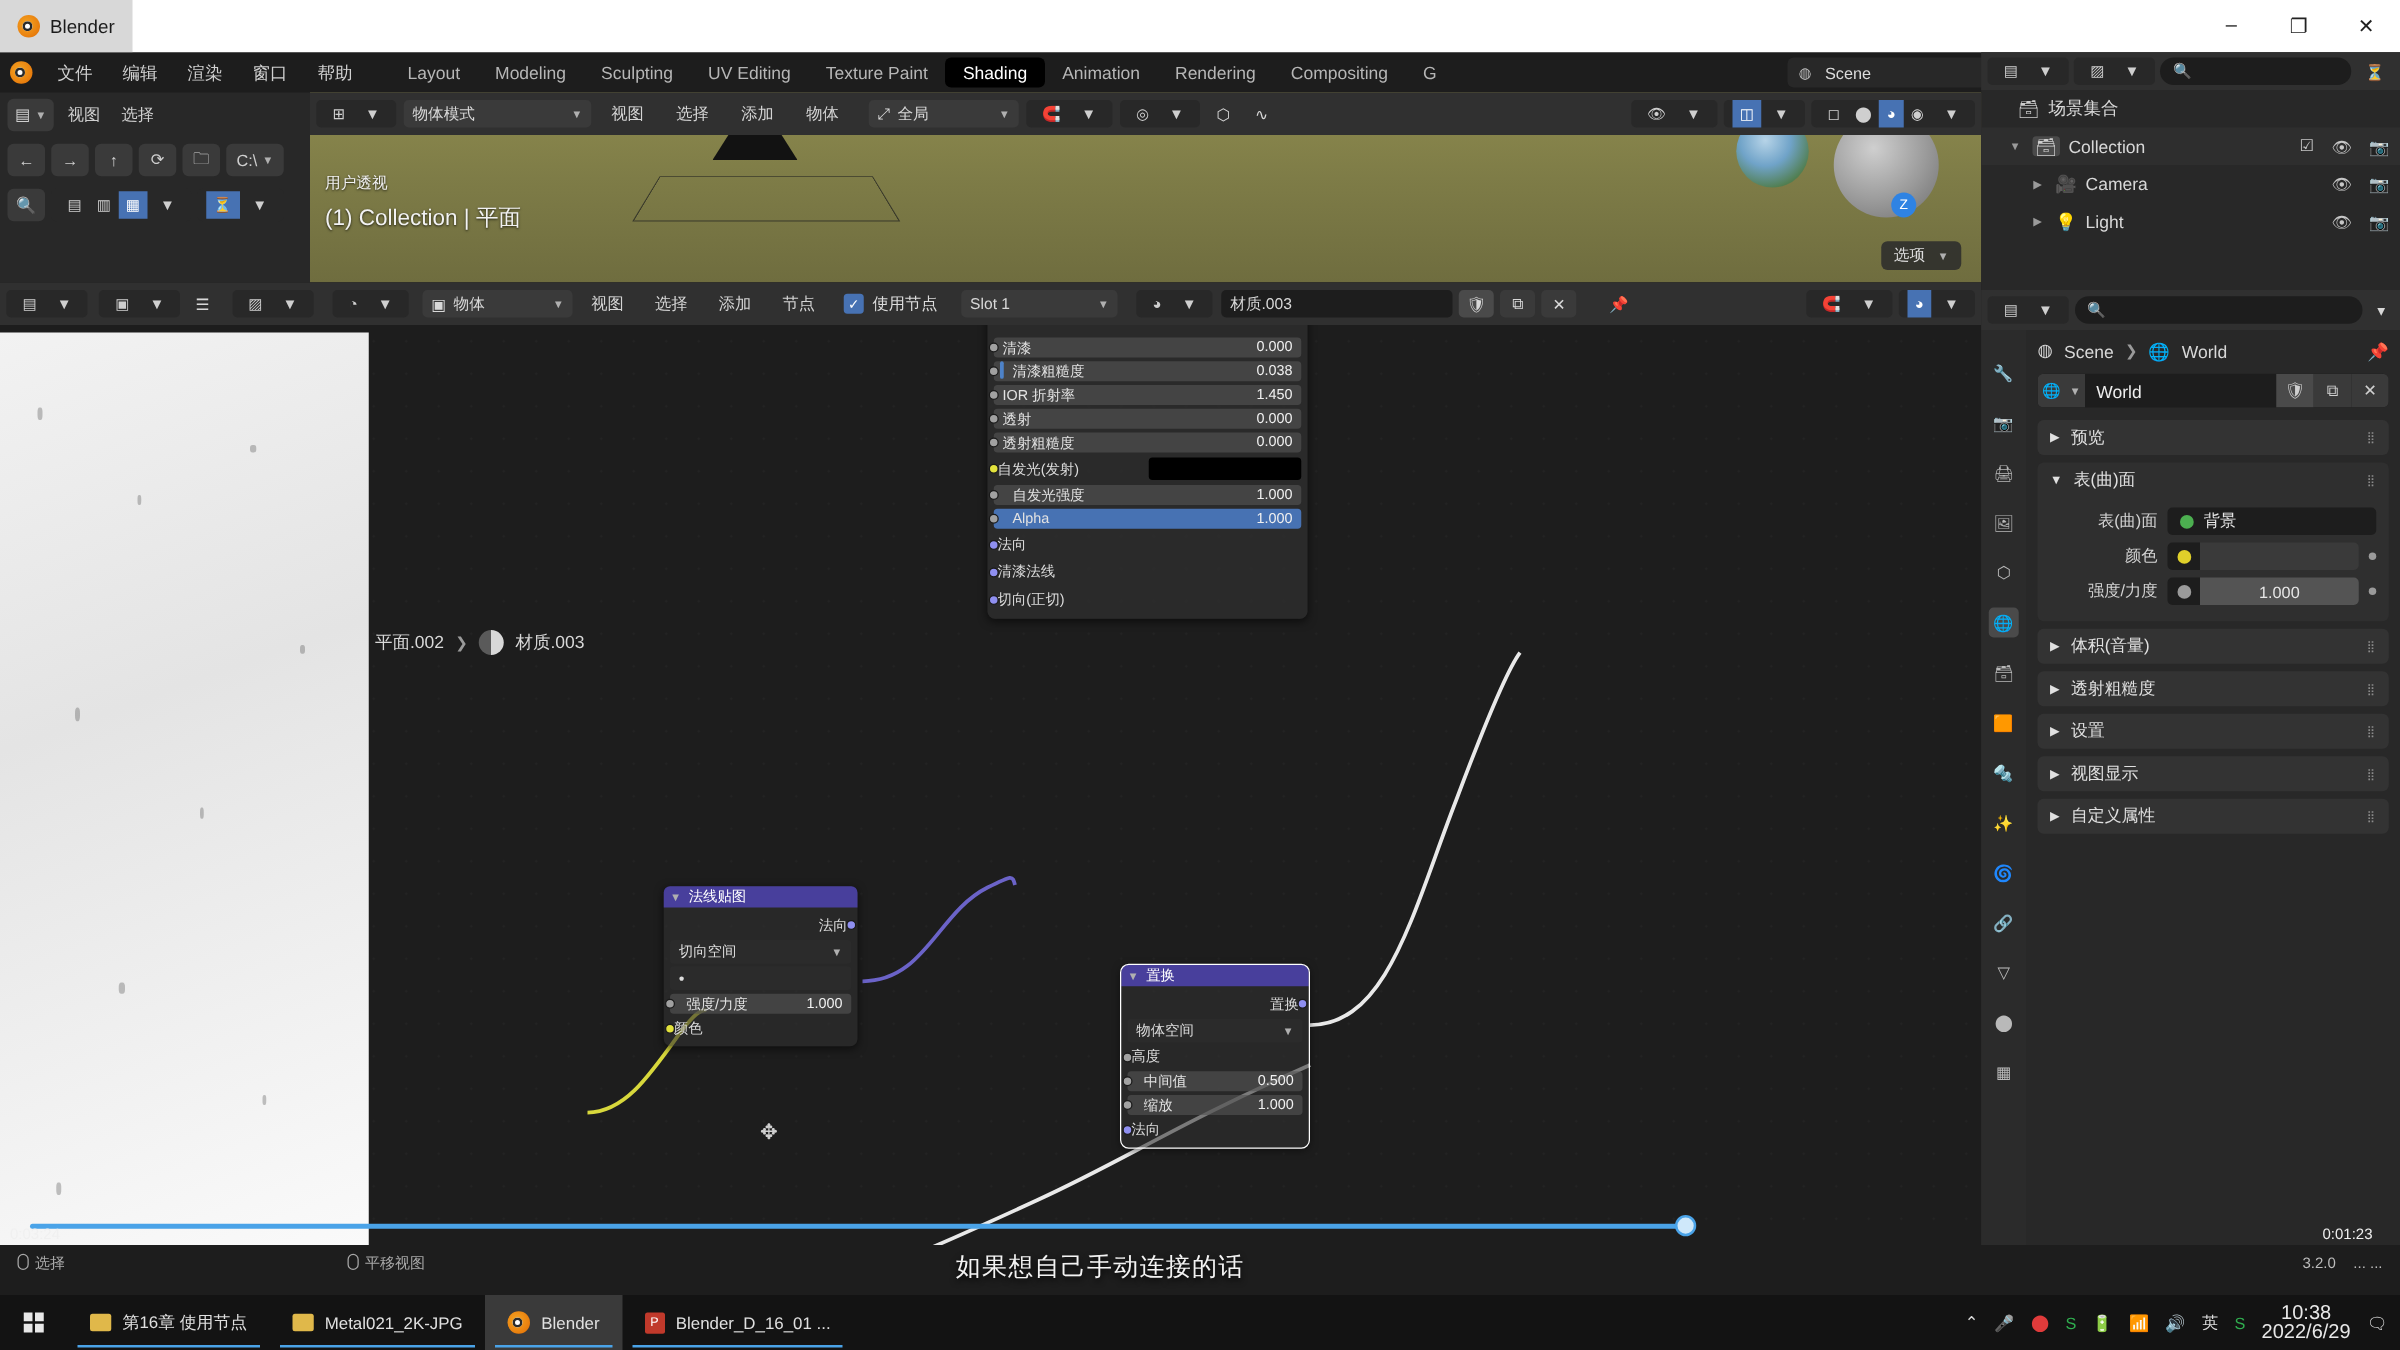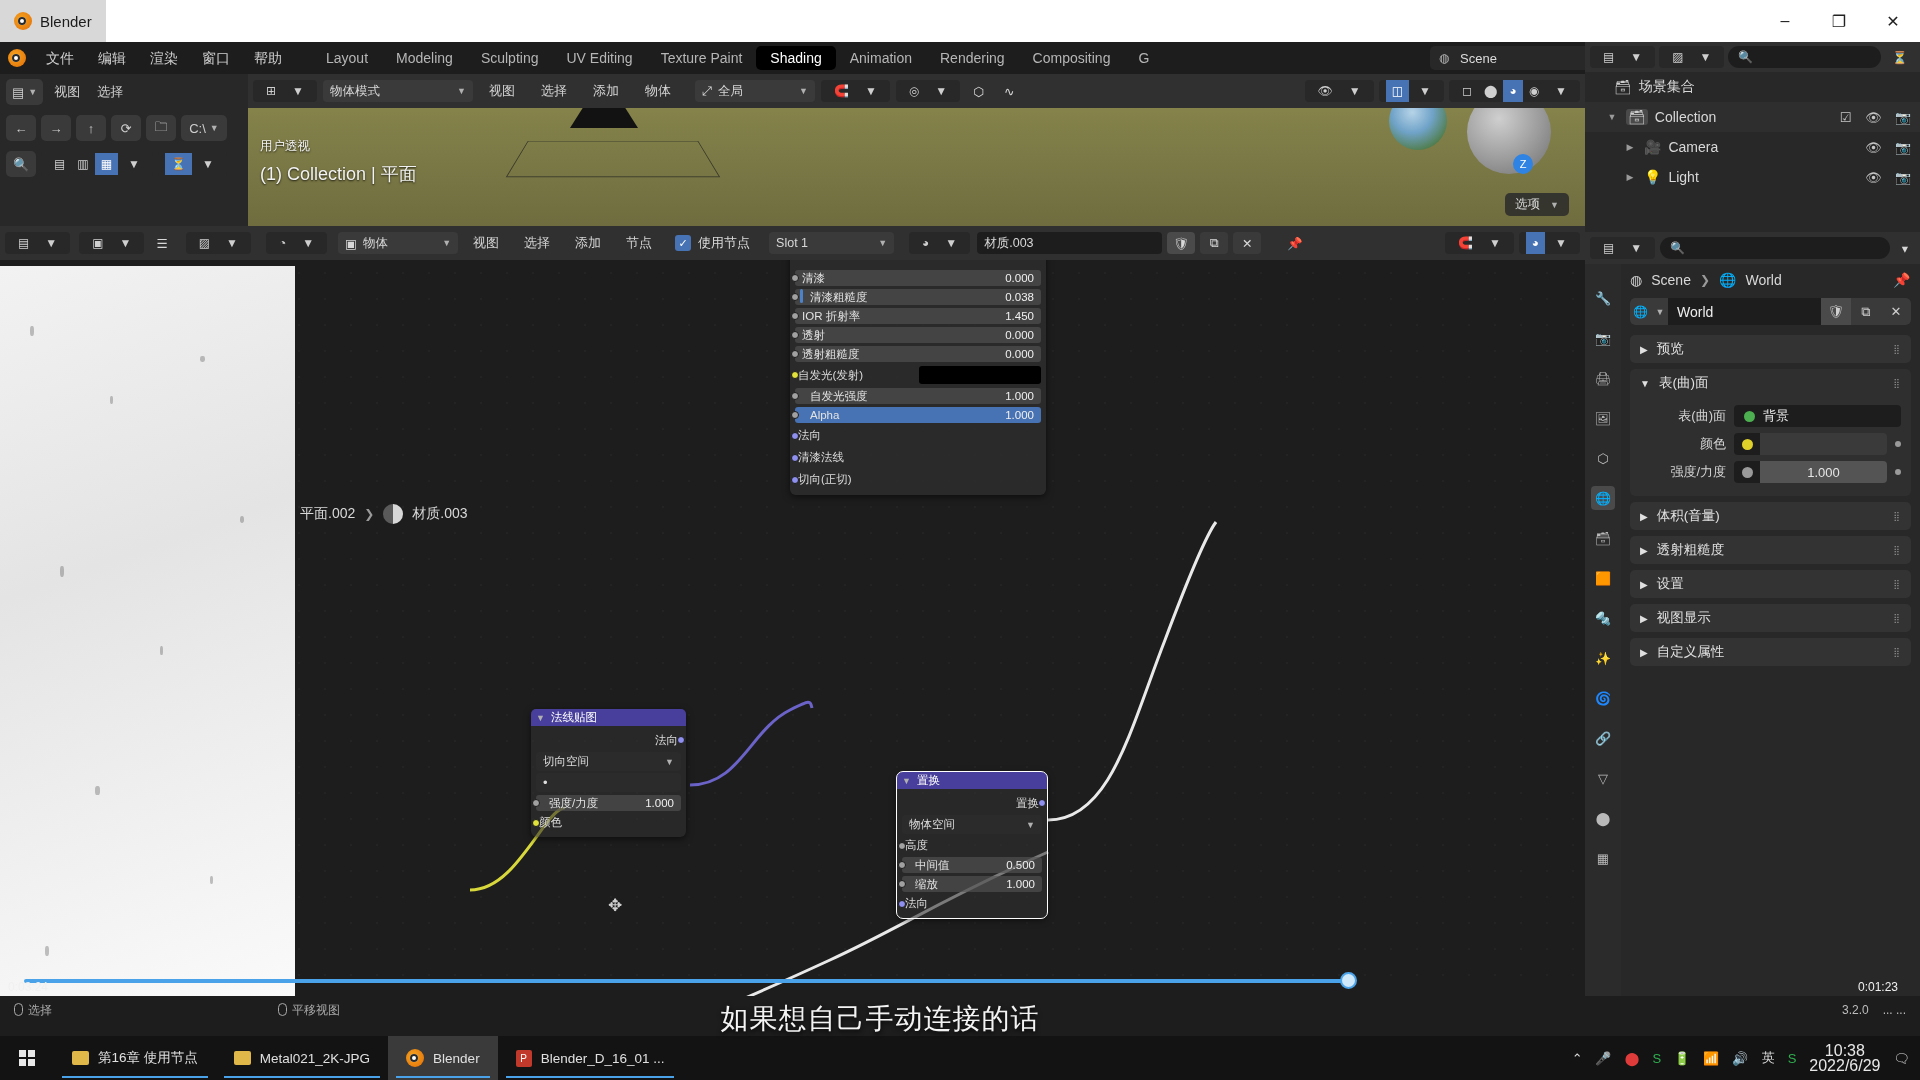--- a/index.html
+++ b/index.html
@@ -130,21 +130,21 @@
   .tl-line { position:absolute; left:24px; top:16px; width:1332px; height:4px; background:#4aa3e8; border-radius:2px; }
   .tl-knob { position:absolute; left:1340px; top:9px; width:17px; height:17px; border-radius:50%; background:#cfe8fa; border:2px solid #4aa3e8; }
   .tl-time { position:absolute; left:8px; top:980px; font-size:12px; color:#f0f0f0; }
   .tl-time.r { left:auto; right:22px; }
 
   .statusbar { position:absolute; left:0; top:996px; width:1920px; height:28px; background:#1d1d1d; display:flex; align-items:center; gap:26px; padding:0 14px; font-size:12px; color:#a8a8a8; }
   .mouse-ic { display:inline-block; width:9px; height:13px; border:1.3px solid #a8a8a8; border-radius:5px; vertical-align:-2px; margin-right:5px; }
   .status-right { margin-left:auto; display:flex; align-items:center; gap:14px; font-size:12px; color:#bdbdbd; }
 
   
-  .subtitle { position:absolute; left:0; top:1000px; width:1760px; text-align:center; font-size:28px; color:#f3f3f3;
+  .subtitle { position:absolute; left:0; top:1000px; width:1760px; text-align:center; font-size:20px; color:#f3f3f3;
     text-shadow:0 2px 5px rgba(0,0,0,.95); letter-spacing:1px; z-index:40; }
 
   
   .taskbar { position:absolute; left:0; top:1036px; width:1920px; height:44px; background:#121212ee; display:flex; align-items:center; }
   .tb-start { width:54px; height:44px; display:flex; align-items:center; justify-content:center; }
   .tb-win { display:grid; grid-template-columns:7px 7px; grid-template-rows:7px 7px; gap:2px; }
   .tb-win i { background:#e8e8e8; display:block; }
   .tb-item { height:44px; display:flex; align-items:center; gap:9px; padding:0 18px; font-size:13.5px; color:#e0e0e0; position:relative; }
   .tb-item.active { background:#3a3a3a; }
   .tb-item .ul { position:absolute; left:8px; right:8px; bottom:2px; height:2px; background:#4aa3e8; }

